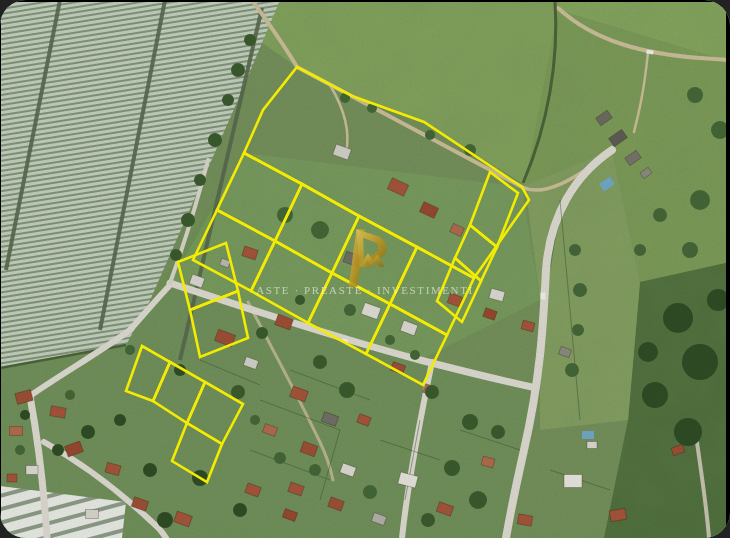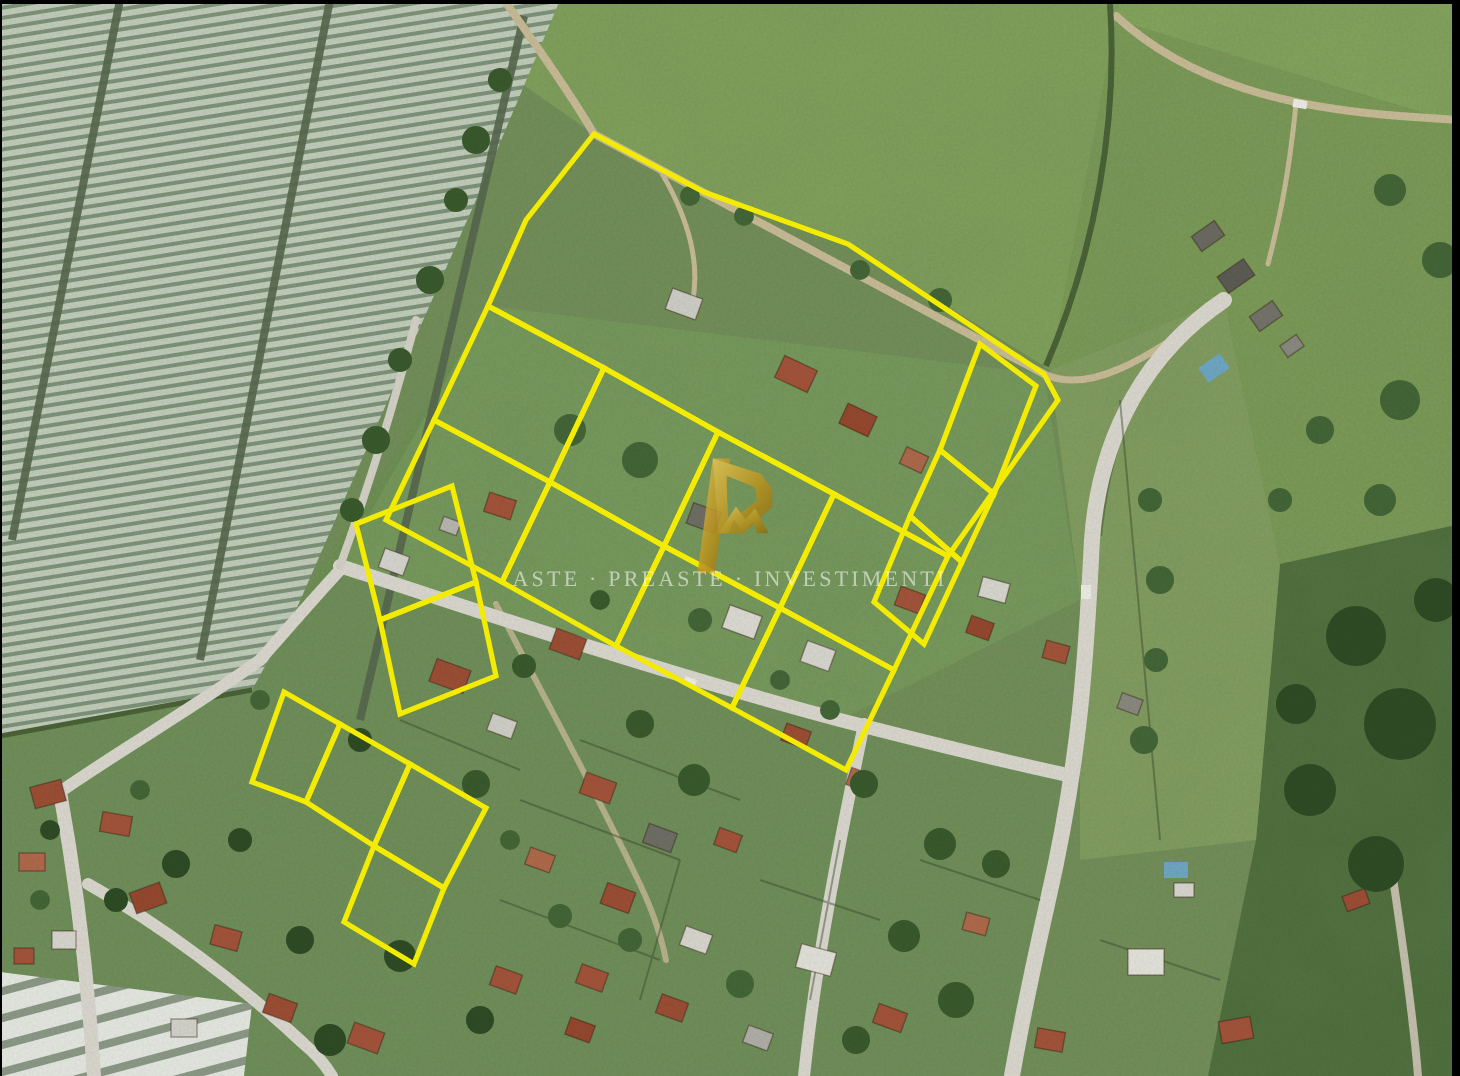--- a/index.html
+++ b/index.html
@@ -1,17 +1,17 @@
 <!DOCTYPE html>
 <html><head>
 <meta charset="utf-8">
 <style>
   html,body{margin:0;padding:0;background:#222;}
   .frame{position:relative;width:730px;height:538px;background:#6d28d9;overflow:hidden;
-         font-family:"Liberation Sans",sans-serif;}
+         font-family:"Liberation Sans",sans-serif;border-radius:26px;}
   .scene{position:absolute;left:0;top:0;width:730px;height:538px;display:block;}
   .watermark{position:absolute;left:0;top:0;width:730px;height:538px;pointer-events:none;}
   .wm-logo{position:absolute;left:342px;top:228px;width:48px;height:60px;opacity:.85;}
   .wm-text{position:absolute;left:365px;top:284px;transform:translateX(-50%);
            white-space:nowrap;color:rgba(255,255,255,.55);
            font-family:"Liberation Serif",serif;font-size:11px;letter-spacing:1.6px;}
 </style>
 </head>
 <body>
 

